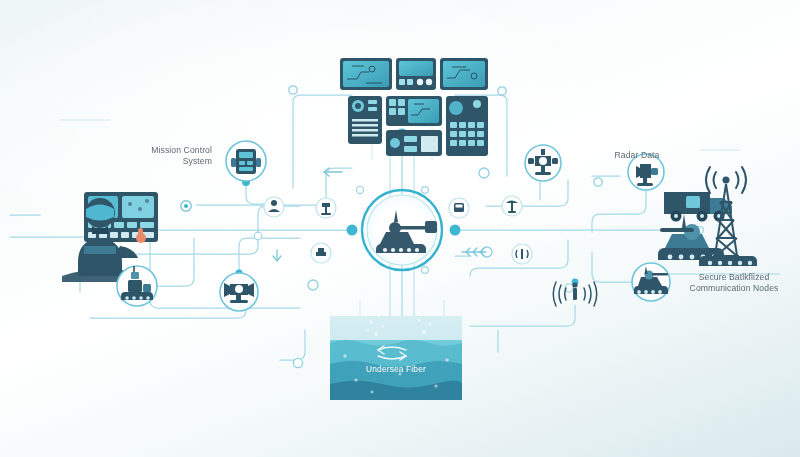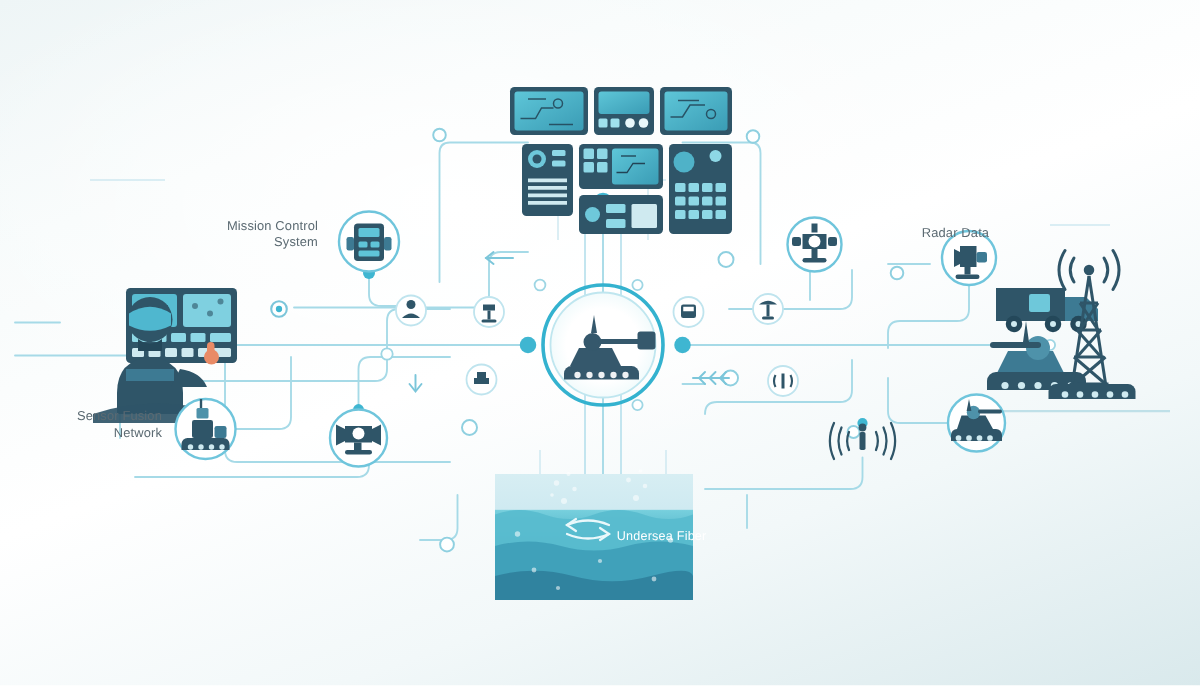--- a/index.html
+++ b/index.html
@@ -16,22 +16,22 @@
   }
   #net{position:absolute;inset:0;width:800px;height:457px;}
   .lbl{
     position:absolute;color:#5b6a72;line-height:1.28;
     letter-spacing:.1px;white-space:pre;
   }
   .lbl.sm{font-size:8.6px;}
   .lbl.r{text-align:right;}
   .lbl.l{text-align:center;}
   .seafloor-txt{
-    position:absolute;color:#ffffff;font-size:8.4px;text-align:right;
-    line-height:1.34;width:150px;letter-spacing:.15px;
+    position:absolute;color:#ffffff;font-size:8.4px;text-align:center;
+    line-height:1.34;width:150px;letter-spacing:.15px;margin-top:12px;
   }
 </style>
 </head>
 <body>
 
 <div id="stage">
 
   <svg id="net" viewBox="0 0 800 457">
     <defs>
       <linearGradient id="seaG" x1="0" y1="0" x2="0" y2="1">
@@ -516,19 +516,19 @@
         <circle cx="356" cy="380" r="1.6"></circle>
           <circle cx="436" cy="386" r="1.6"></circle>
         <circle cx="400" cy="374" r="1.4"></circle>
           <circle cx="372" cy="392" r="1.4"></circle>
       </g>
     </g>
   </svg>
 
   <div class="lbl sm r" style="left:112px;top:145px;width:100px;">Mission Control
 System</div>
-  <div class="lbl sm r" style="left:8px;top:272px;width:100px;">Sensor Fusion
-Network</div>
   <div class="lbl sm l" style="left:592px;top:150px;width:90px;">Radar Data</div>
+  <div class="lbl sm l" style="left:672px;top:272px;width:124px;">Secure Batlkflized
+Communication Nodes</div>
 
   <div class="seafloor-txt" style="left:321px;top:352px;">Undersea Fiber</div>
 
 </div>
 
 </body></html>

